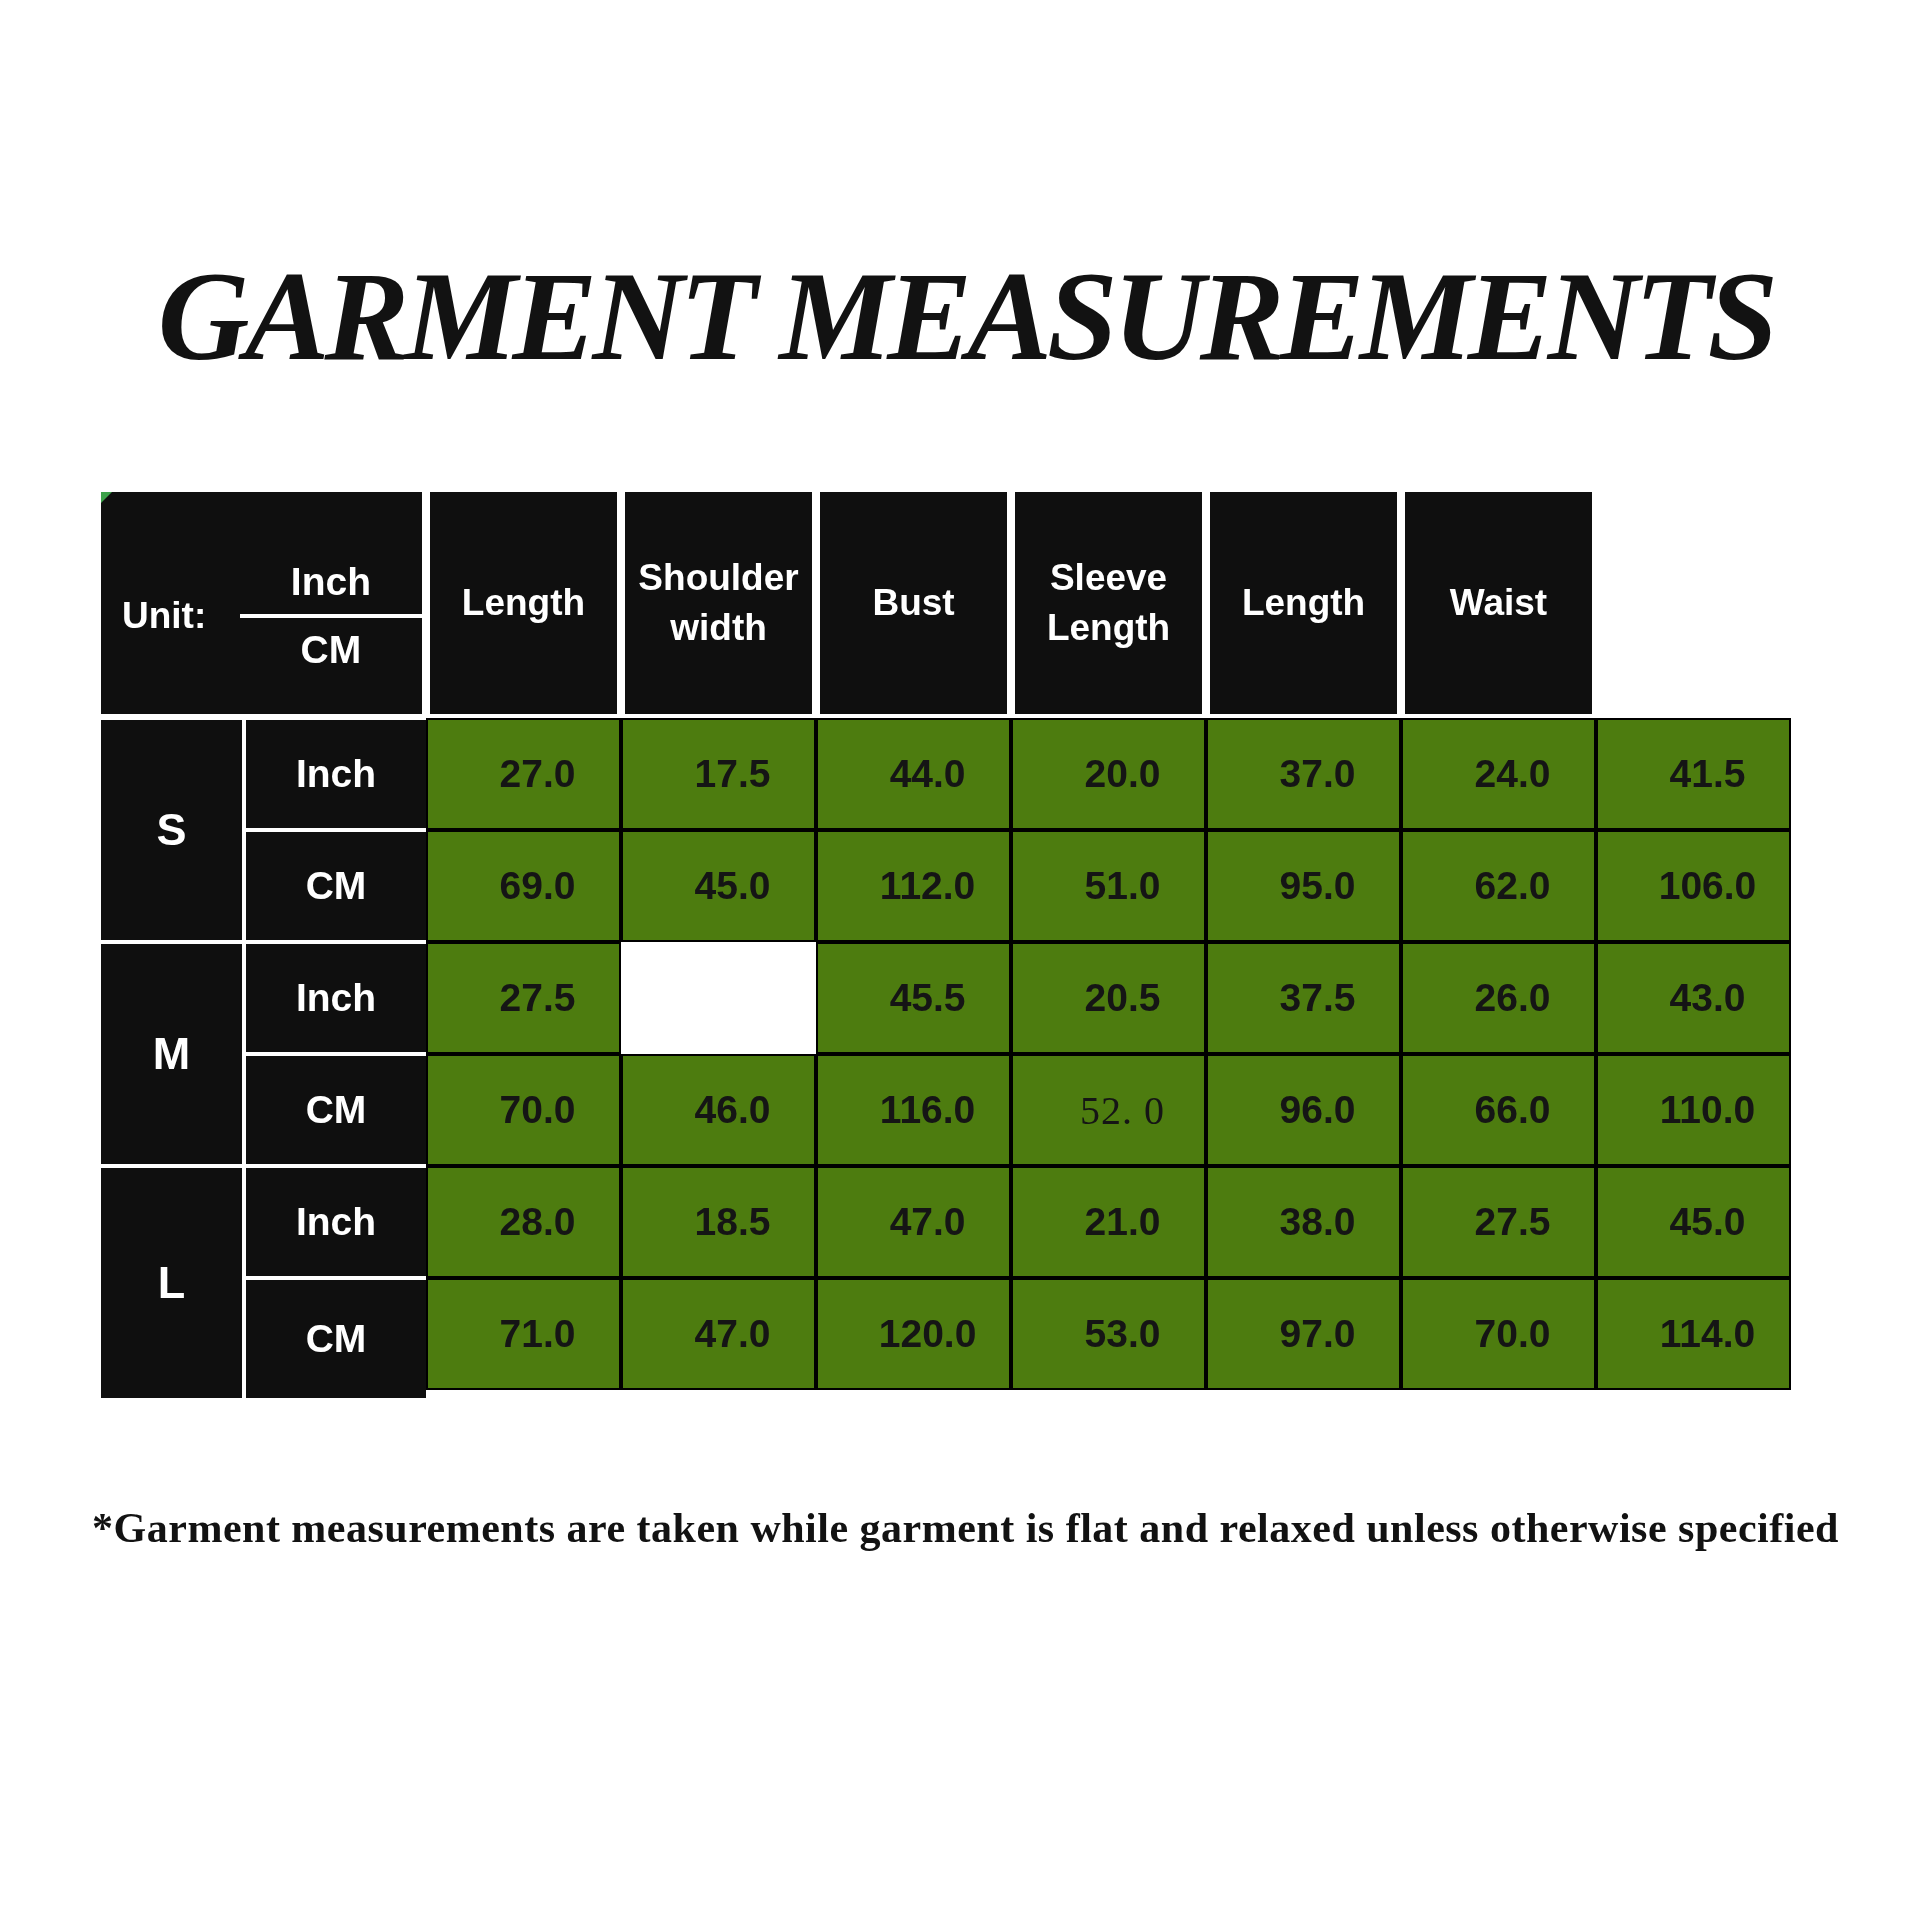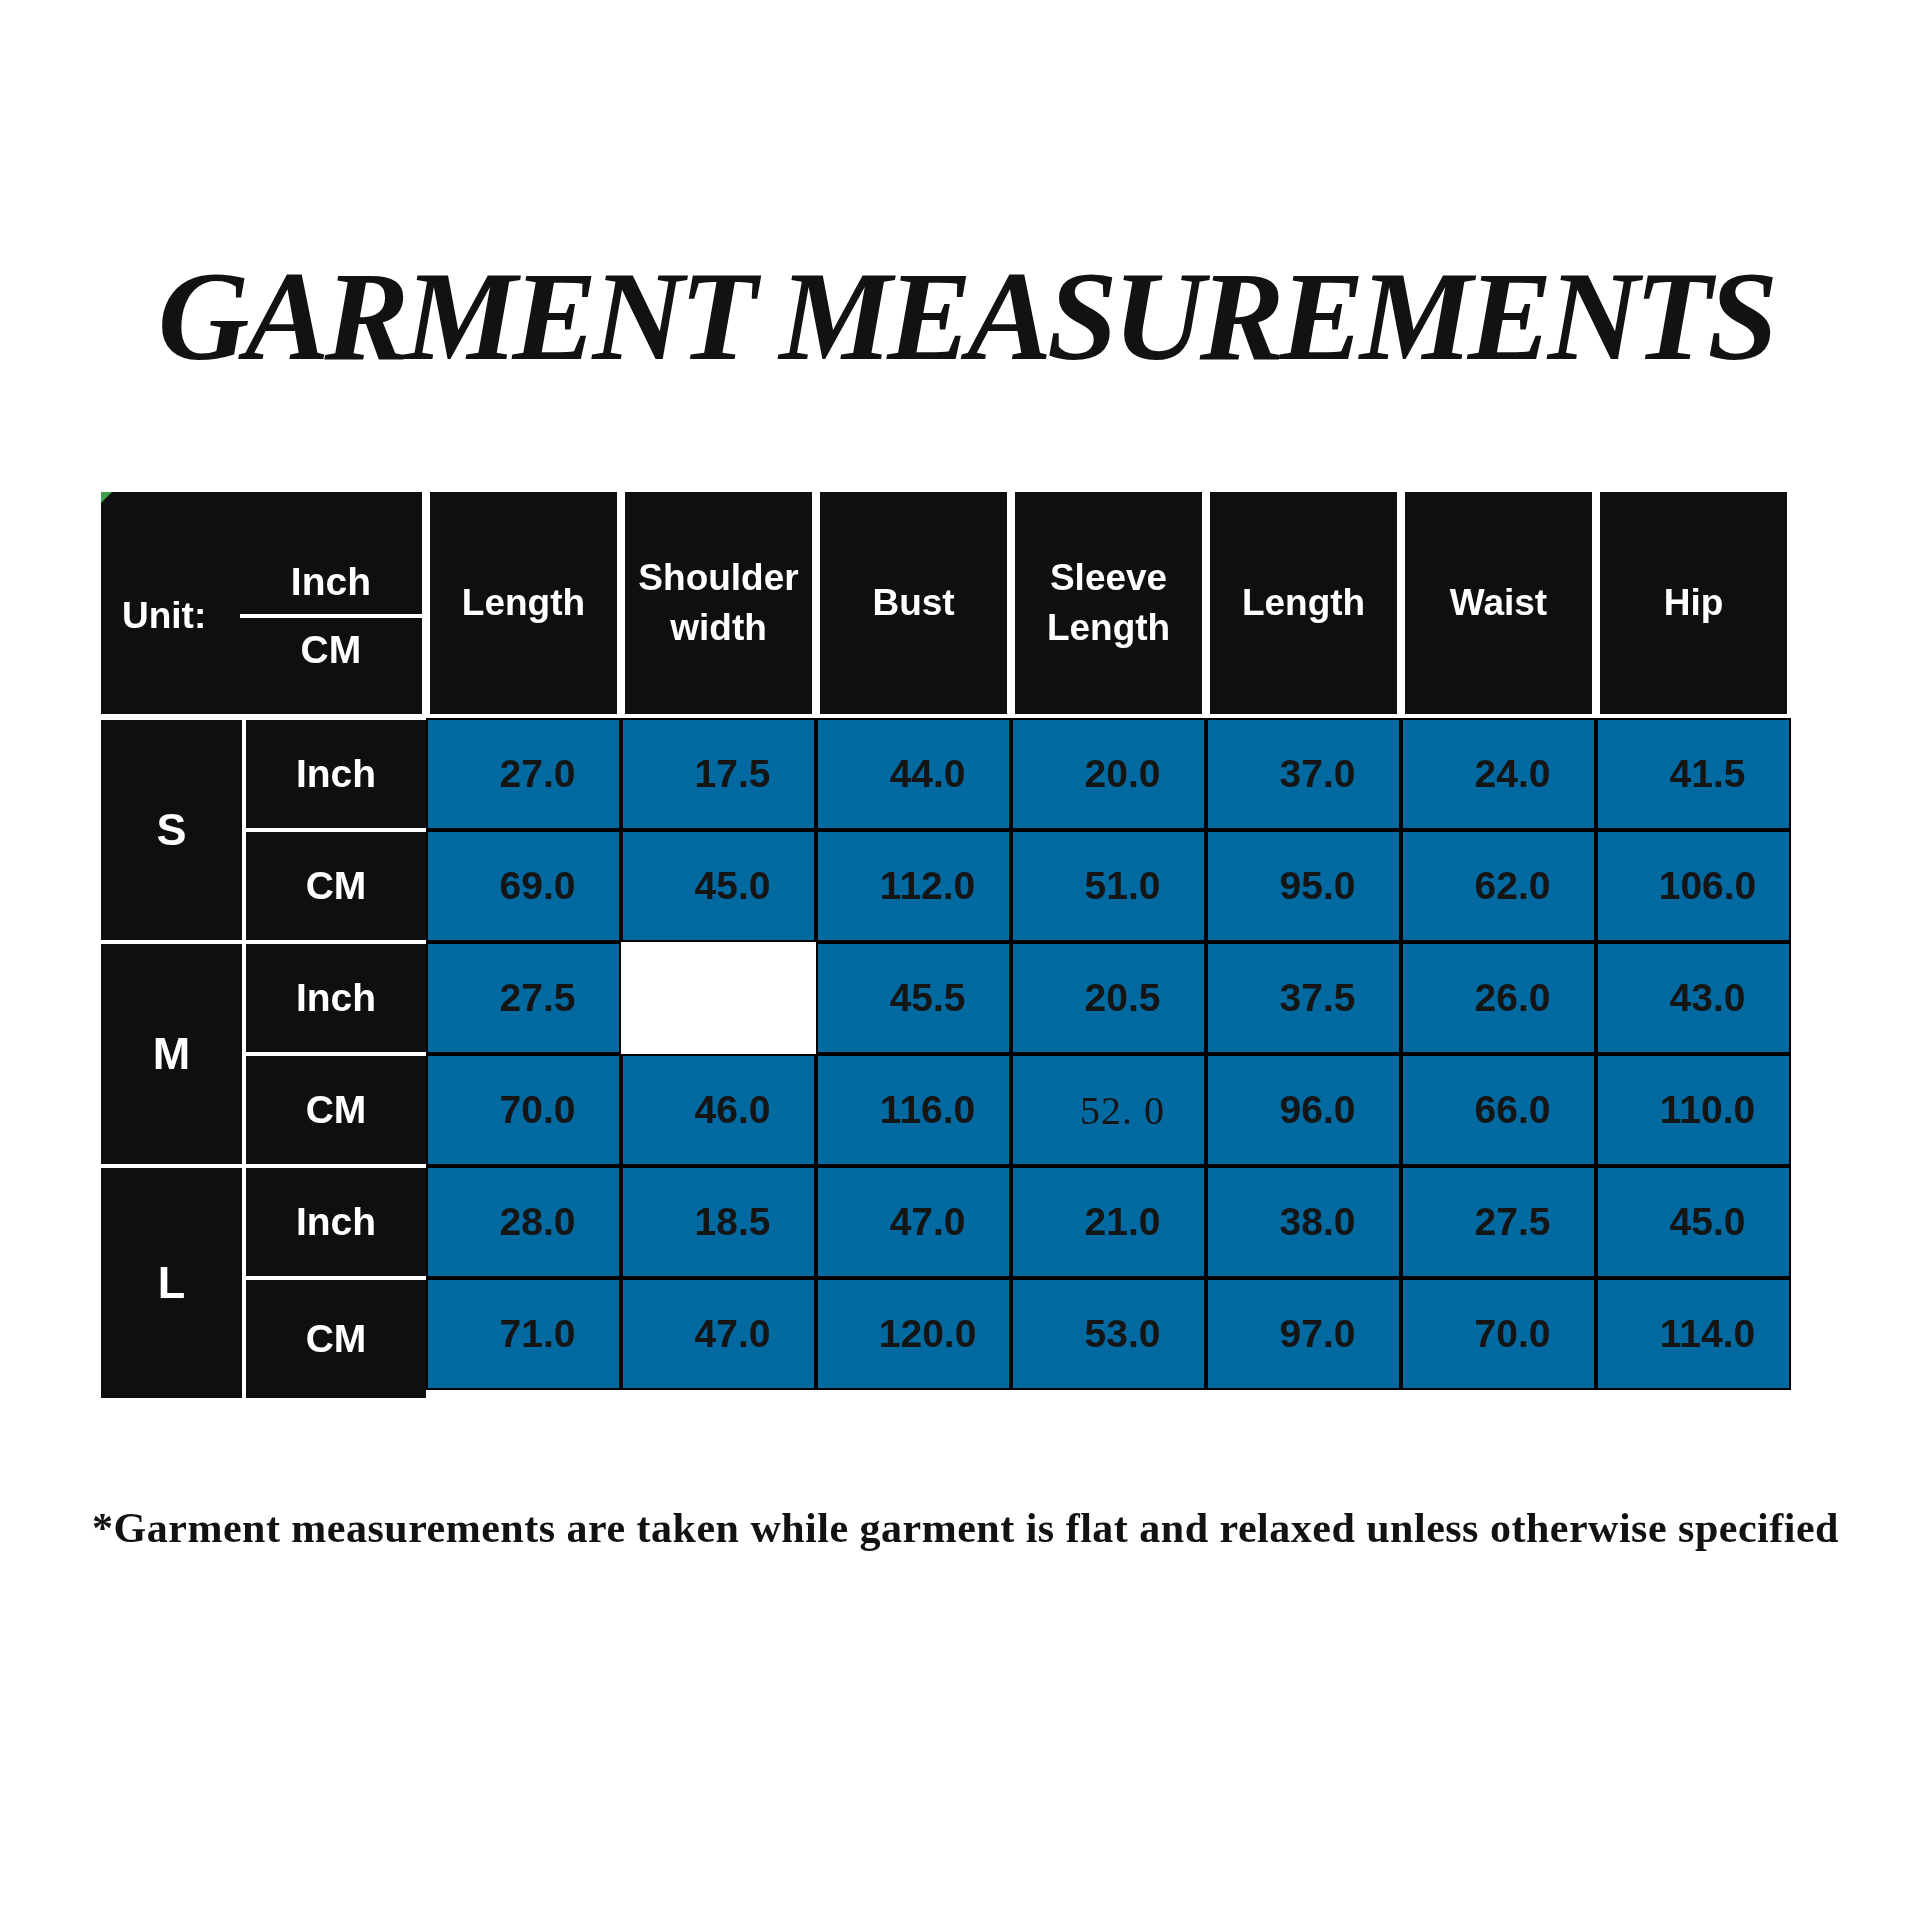--- a/index.html
+++ b/index.html
@@ -46,21 +46,21 @@
     align-items: center;
     justify-content: center;
     text-align: center;
   }
   .black {
     background: #0f0f0f;
     color: #ffffff;
     font-weight: 700;
   }
   .white {
-    background: #0369a1;
+    background: #4d7c0f;
     color: #151515;
     font-weight: 700;
     font-size: 39px;
     border: 2.4px solid #000000;
     padding-left: 28px;
   }
 
   
   .cell-a {
     grid-row: 1;
@@ -167,21 +167,20 @@
         <span class="frac-bottom">CM</span>
       </span>
     </div>
 
     <div class="cell black hcell hcol-0">Length</div>
     <div class="cell black hcell hcol-2">Bust</div>
     <div class="cell black hcell hcol-1">Shoulder width</div>
     <div class="cell black hcell hcol-3">Sleeve Length</div>
     <div class="cell black hcell hcol-4">Length</div>
     <div class="cell black hcell hcol-5">Waist</div>
-    <div class="cell black hcell hcol-6">Hip</div>
 
   <div class="cell black size-cell" style="grid-area: 2 / 1 / span 2;">S</div>
       <div class="cell black unit-cell" style="grid-area: 2 / 2;">Inch</div>
       <div class="cell white value-cell" style="grid-area: 2 / 3;">27.0</div>
       <div class="cell white value-cell" style="grid-area: 2 / 4;">17.5</div>
       <div class="cell white value-cell" style="grid-area: 2 / 5;">44.0</div>
       <div class="cell white value-cell" style="grid-area: 2 / 6;">20.0</div>
       <div class="cell white value-cell" style="grid-area: 2 / 7;">37.0</div>
       <div class="cell white value-cell" style="grid-area: 2 / 8;">24.0</div>
       <div class="cell white value-cell" style="grid-area: 2 / 9;">41.5</div>

